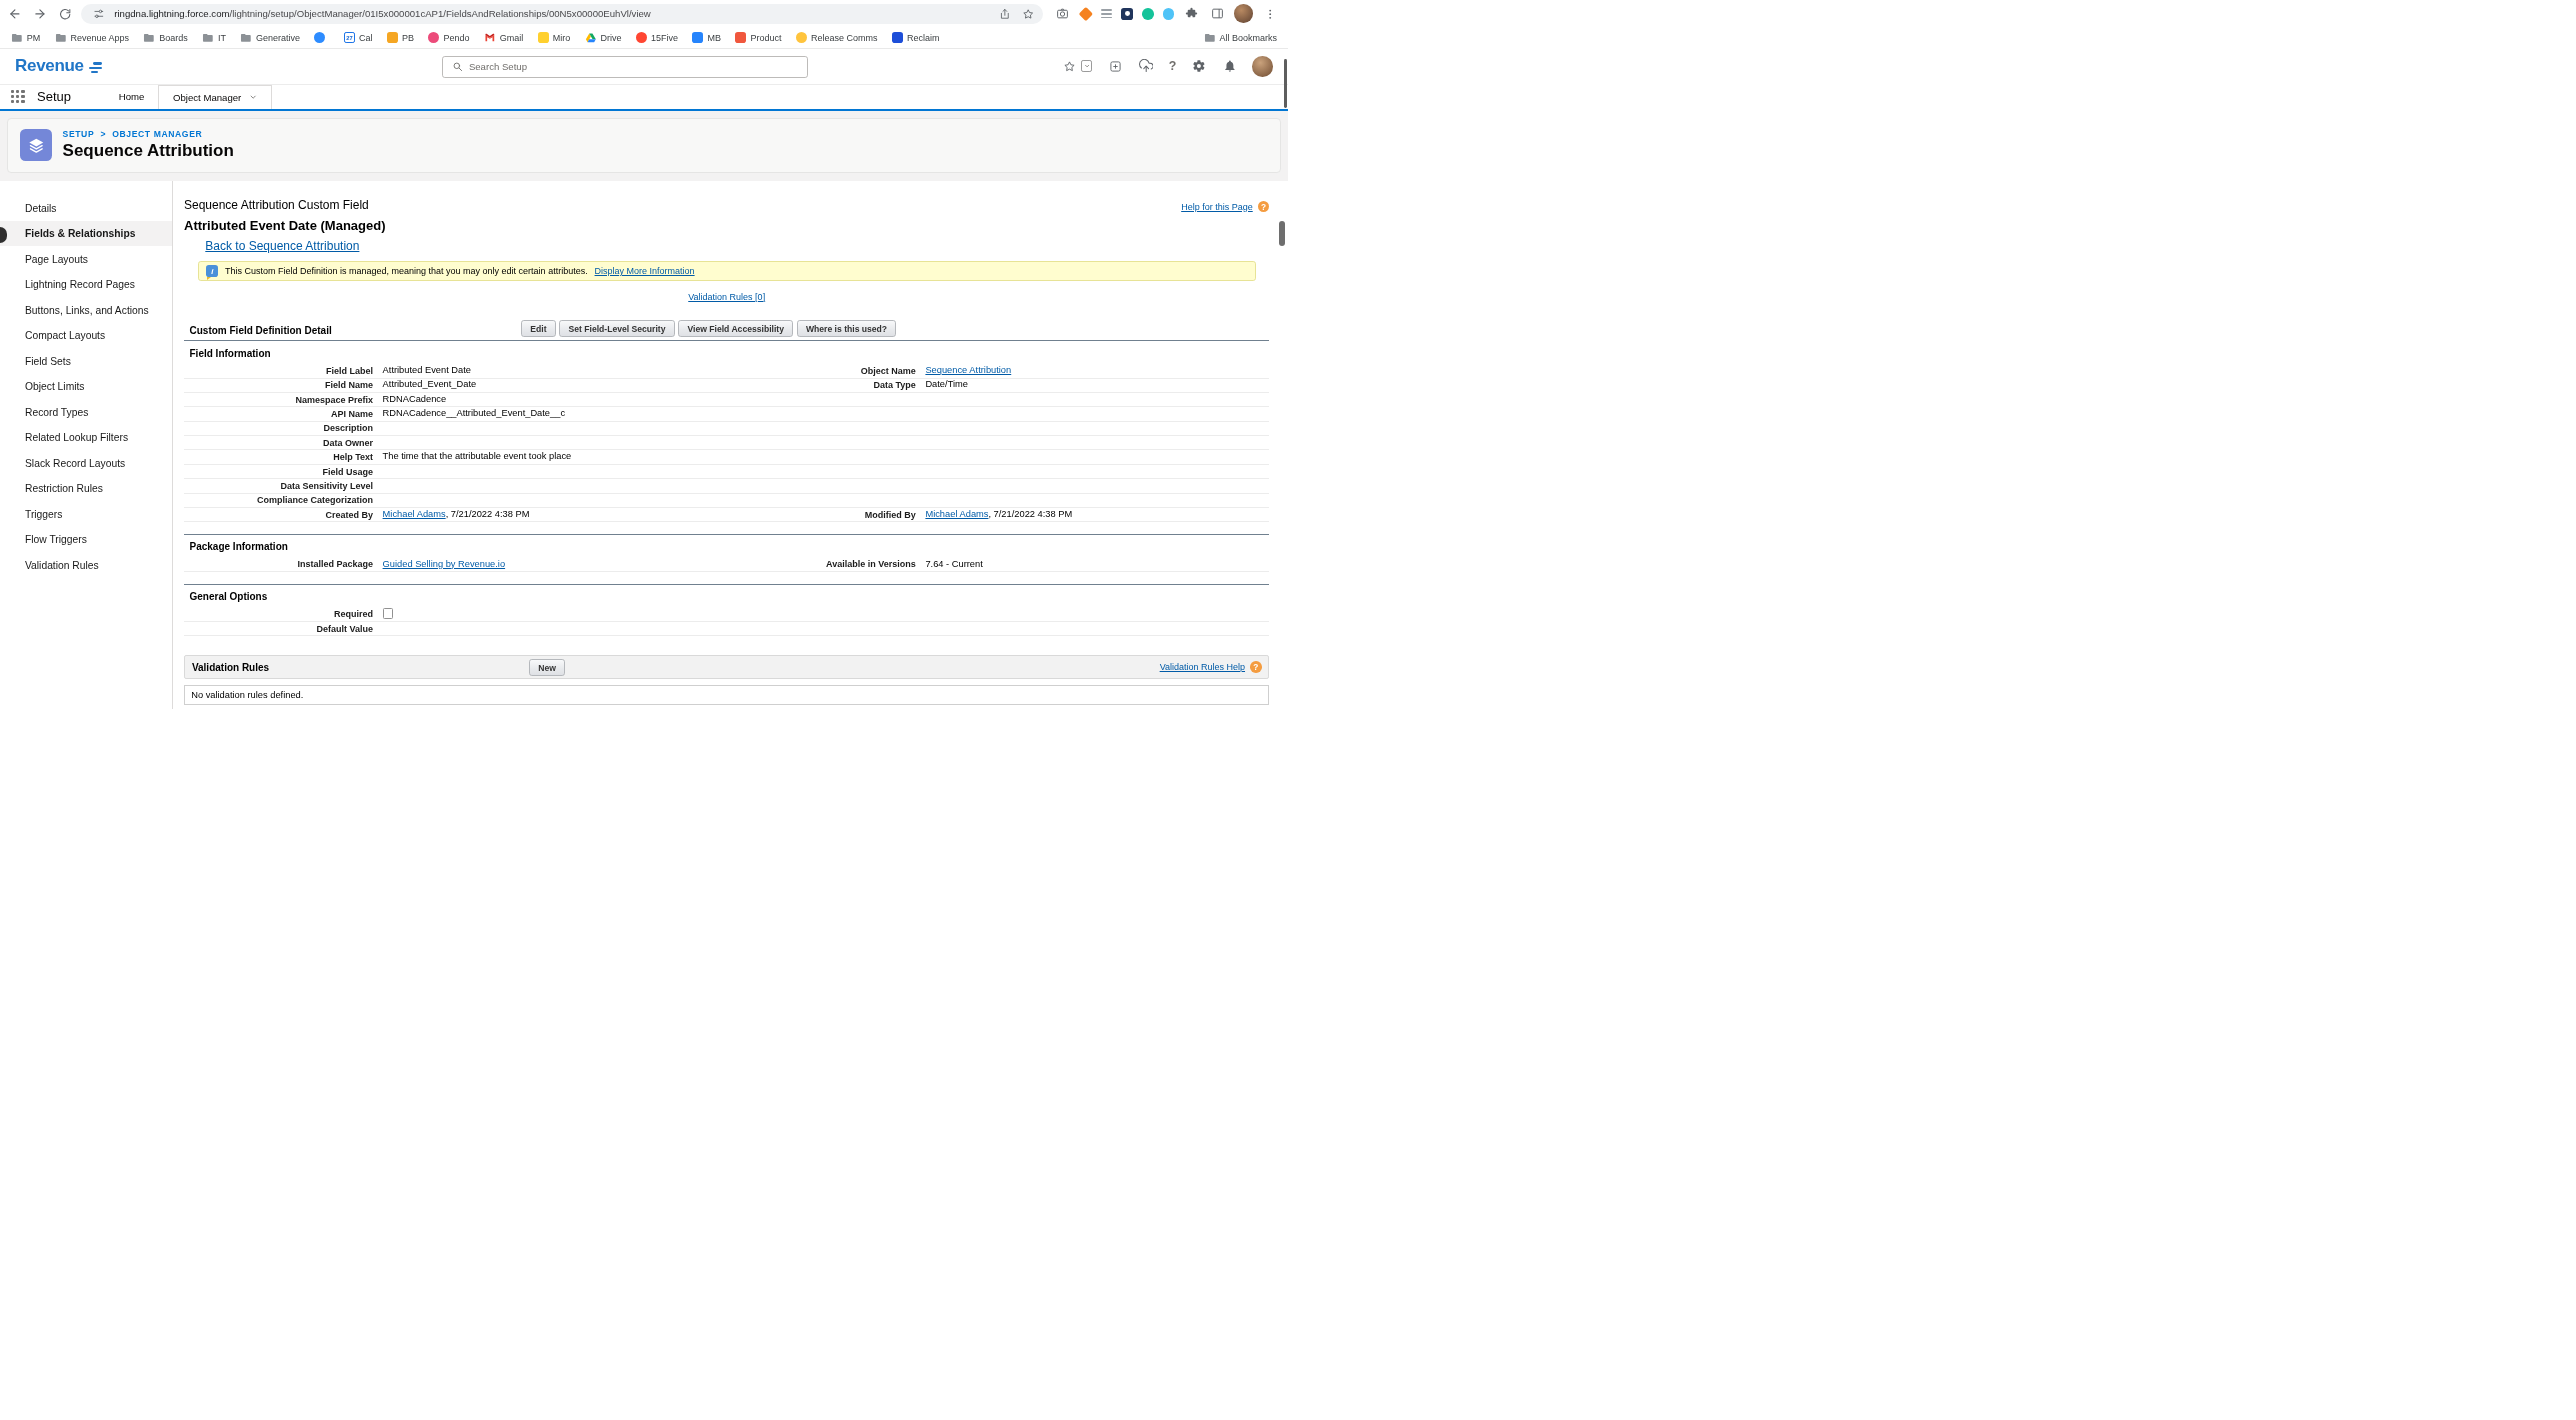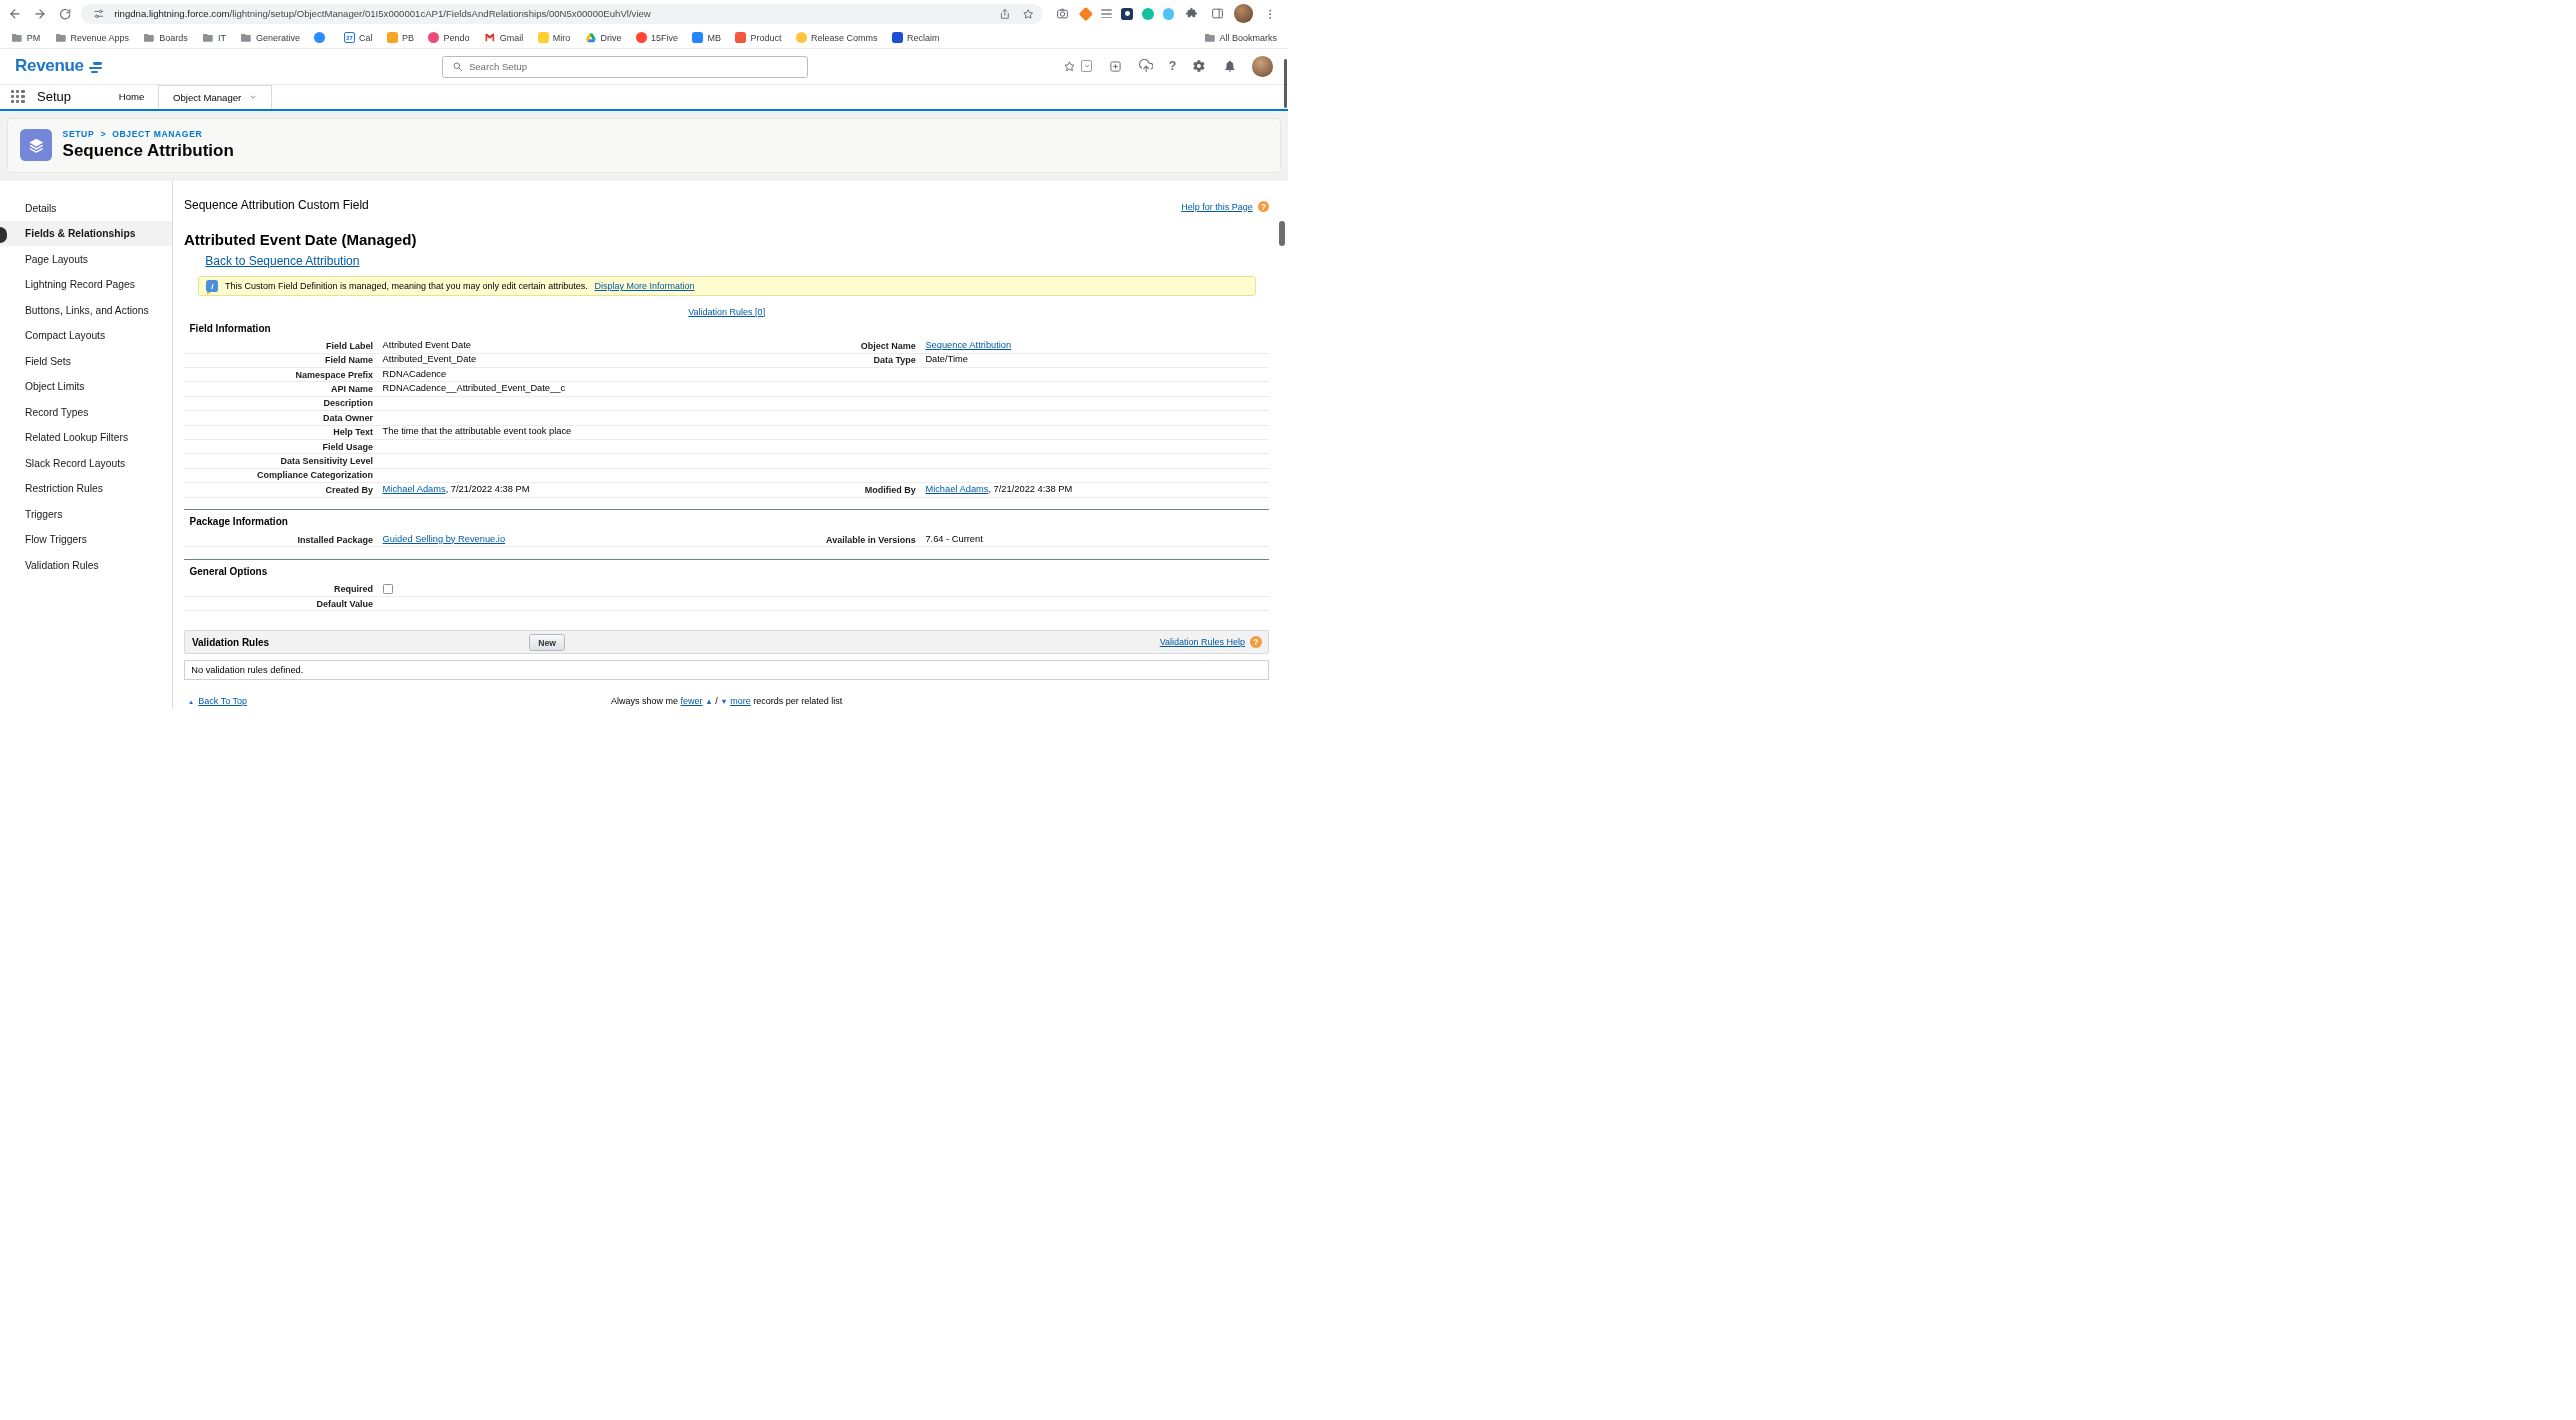--- a/index.html
+++ b/index.html
@@ -83,21 +83,21 @@
   
   .content { display:flex; background:#fff; height:528px; align-items:stretch; }
   .sidebar { width:173px; border-right:0.7px solid #dddbda; padding-top:14.4px; flex:none; }
   .side-item { height:25.5px; display:flex; align-items:center; padding-left:25px; font-size:10.3px; color:#181818; cursor:pointer; }
   .side-item.active { font-weight:bold; background:#f3f2f2; }
   .main { flex:1; padding:17px 18.6px 0 11px; font-size:9.3px; color:#000; position:relative; min-width:0; }
   a.clink { color:#015ba7; text-decoration:underline; }
 
   .m-top { display:flex; justify-content:space-between; align-items:flex-start; }
   .context { font-size:12px; color:#000; }
-  .m-title { font-size:15px; font-weight:bold; margin-top:19px; color:#000; }
+  .m-title { font-size:13px; font-weight:bold; margin-top:6px; color:#000; }
   .help-page { display:flex; align-items:center; gap:5px; font-size:9px; margin-top:2.8px; }
   .help-orb { width:11.7px; height:11.7px; border-radius:50%; background:#f49c40; color:#fff; font-size:8.3px; font-weight:bold; display:flex; align-items:center; justify-content:center; cursor:pointer; flex:none; }
   .back-link-row { margin:6.2px 0 0 21.3px; font-size:12px; }
 
   .banner { margin:7.6px 13.8px 0 13.8px; background:#fffdcf; border:0.7px solid #e7e396; border-radius:2.8px; padding:3.4px 7.6px; display:flex; align-items:center; gap:6.9px; font-size:9px; }
   .note-icon { width:11.7px; height:11.7px; border-radius:2.8px; background:#4a90d9; color:#fff; font-size:7.6px; font-weight:bold; font-style:italic; display:flex; align-items:center; justify-content:center; position:relative; flex:none; }
   .note-icon::after { content:""; position:absolute; left:0.7px; bottom:-2.8px; border-left:4.1px solid #e8b931; border-bottom:3.4px solid transparent; }
 
   .jump-row { text-align:center; margin-top:10.3px; font-size:9px; }
 
@@ -453,20 +453,29 @@
       <div class="banner">
         <span class="note-icon">i</span>
         <span>This Custom Field Definition is managed, meaning that you may only edit certain attributes.</span>
         <a class="clink">Display More Information</a>
       </div>
 
       <div class="jump-row">
         <a class="clink">Validation Rules [0]</a>
       </div>
 
+      <div class="pb-header">
+        <span class="pb-title">Custom Field Definition Detail</span>
+        <span class="pb-buttons">
+          <button class="btn">Edit</button>
+          <button class="btn">Set Field-Level Security</button>
+          <button class="btn">View Field Accessibility</button>
+          <button class="btn">Where is this used?</button>
+        </span>
+      </div>
 
       <div class="sec-title">Field Information</div>
       <div>
         <div class="drow">
           <div class="dlabel">Field Label</div>
           <div class="dvalue">Attributed Event Date</div>
           <div class="dlabel">Object Name</div>
           <div class="dvalue"><a class="clink">Sequence Attribution</a></div>
         </div>
         <div class="drow">

